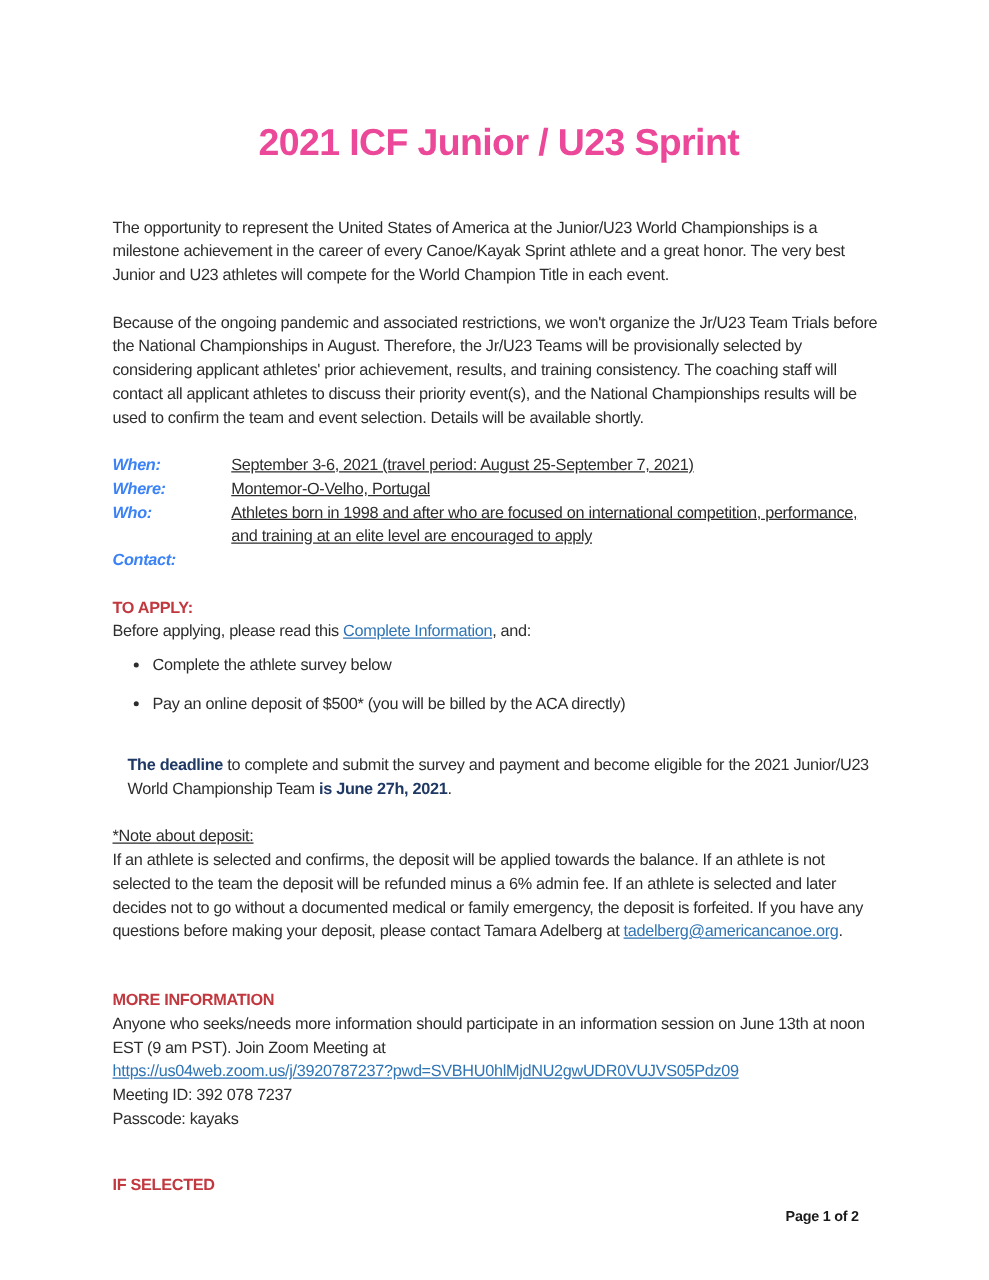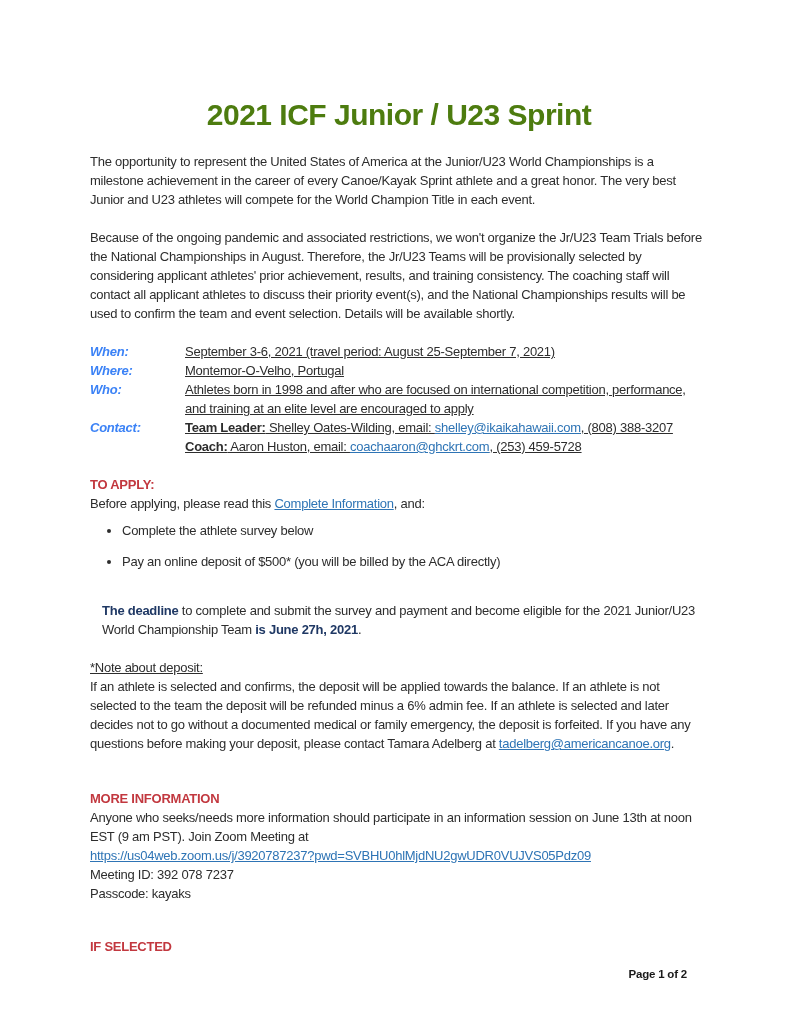--- a/index.html
+++ b/index.html
@@ -20,23 +20,23 @@
     position: absolute;
     left: 90px;
     top: 0;
     width: 618px;
     font-size: 13px;
     line-height: 19px;
     letter-spacing: -0.25px;
   }
   .doc-title {
     margin-top: 94px;
-    margin-bottom: 16px;
+    margin-bottom: 36px;
     text-align: center;
-    color: #4d7c0f;
+    color: #ec4899;
     font-size: 30px;
     line-height: 42px;
     font-weight: bold;
     letter-spacing: -0.5px;
   }
   .para { margin: 0 0 19px 0; }
   .details { margin: 0 0 19px 0; }
   .detail-row { display: flex; }
   .detail-label {
     flex: 0 0 95px;
@@ -105,24 +105,20 @@
       <div class="detail-row">
         <span class="detail-label">Where:</span>
         <span class="detail-value">Montemor-O-Velho, Portugal</span>
       </div>
       <div class="detail-row">
         <span class="detail-label">Who:</span>
         <span class="detail-value">Athletes born in 1998 and after who are focused on international competition, performance, and training at an elite level are encouraged to apply</span>
       </div>
       <div class="detail-row">
         <span class="detail-label">Contact:</span>
-        <span class="detail-value">
-          <span class="bold-black">Team Leader:</span><span> Shelley Oates-Wilding, email: </span><a class="link">shelley@ikaikahawaii.com</a><span>, (808) 388-3207</span><br>
-          <span class="bold-black">Coach:</span><span> Aaron Huston, email: </span><a class="link">coachaaron@ghckrt.com</a><span>, (253) 459-5728</span>
-        </span>
       </div>
     </div>
 
     <div class="apply-section">
       <p class="red-heading">TO APPLY:</p>
       <p class="mi-line">
         <span>Before applying, please read this </span><a class="link">Complete Information</a><span>, and:</span>
       </p>
       <ul class="bullets">
         <li>Complete the athlete survey below</li>

